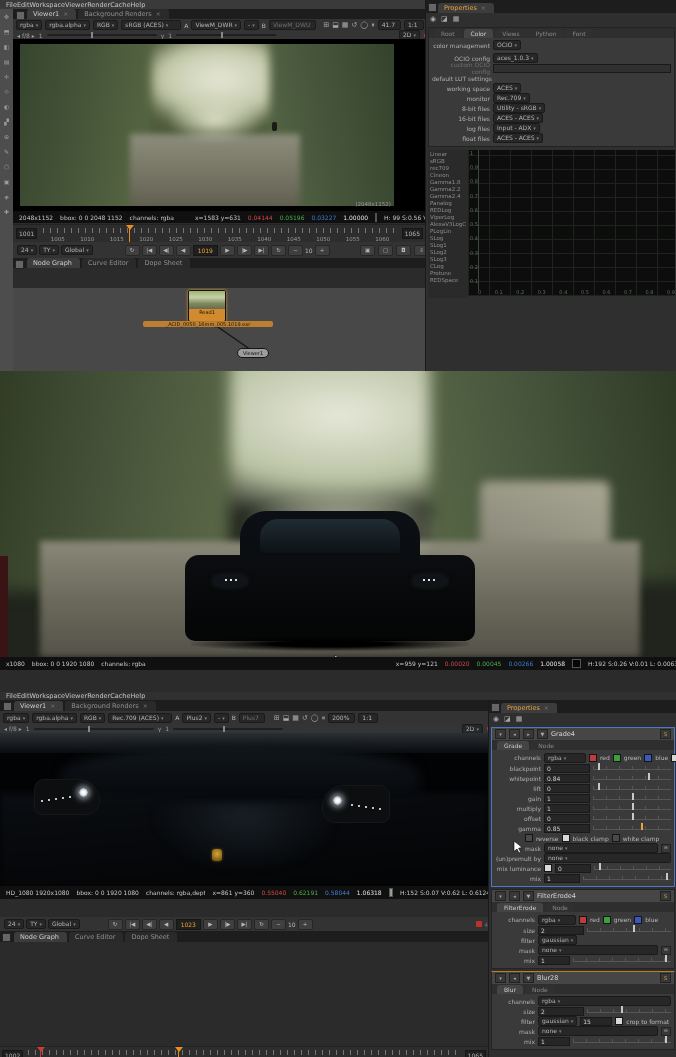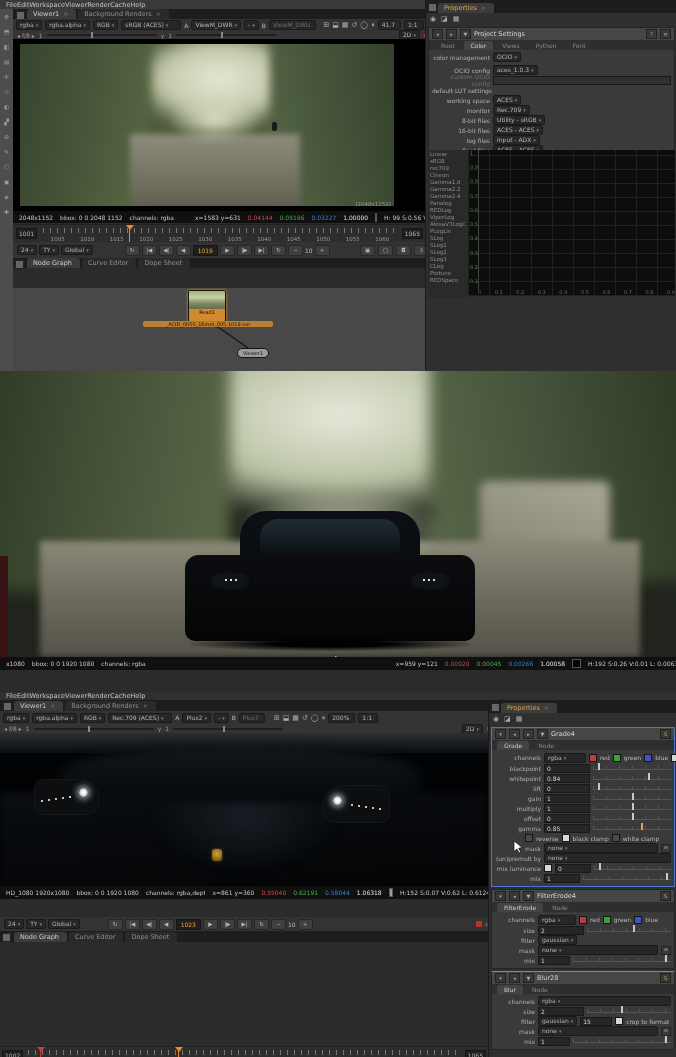--- a/index.html
+++ b/index.html
@@ -254,28 +254,20 @@
       <span class="panemenu" style="left:2px;top:3px;"></span>
       <span class="ptab"><span>Properties</span><span class="x">×</span></span>
     </div>
     <div class="ptoolrow">
       <span class="ic">◉</span>
       <span class="ic">◪</span>
       <span class="ic">▦</span>
     </div>
 
     <div class="nodepanel">
-      <div class="nphead">
-        <span class="hicon">◂</span>
-        <span class="hicon">▸</span>
-        <span class="hicon">▼</span>
-        <span>Project Settings</span>
-        <span style="margin-left:auto;" class="hicon">?</span>
-        <span class="hicon">≡</span>
-      </div>
       <div class="nptabs">
         <span class="nptab inactive">Root</span>
         <span class="nptab">Color</span>
         <span class="nptab inactive">Views</span>
         <span class="nptab inactive">Python</span>
         <span class="nptab inactive">Font</span>
       </div>
       <div class="npbody">
         <div class="krow">
             <span class="klabel">color management</span>

